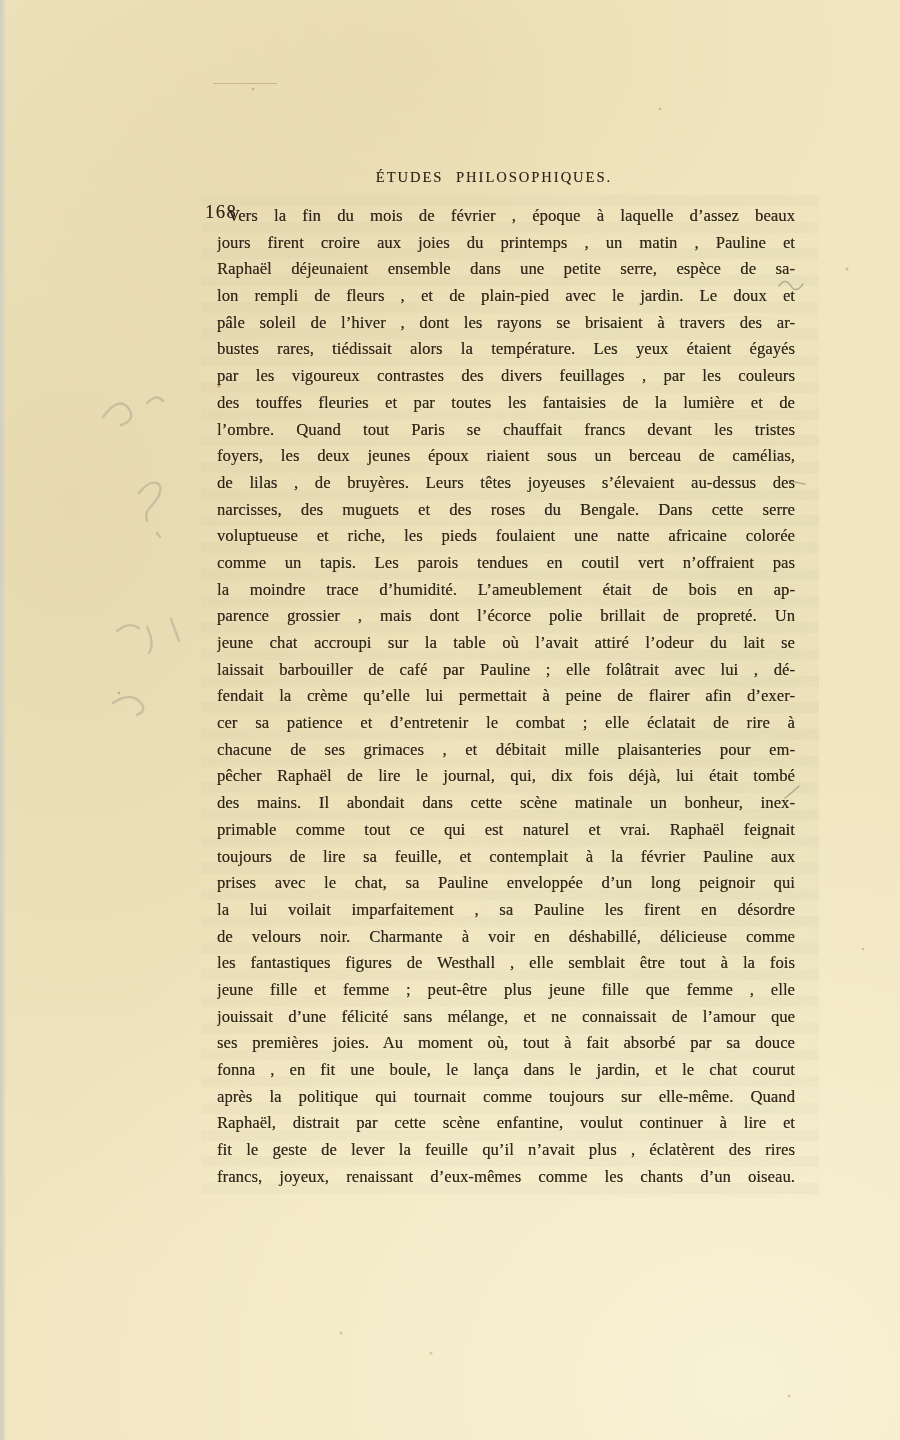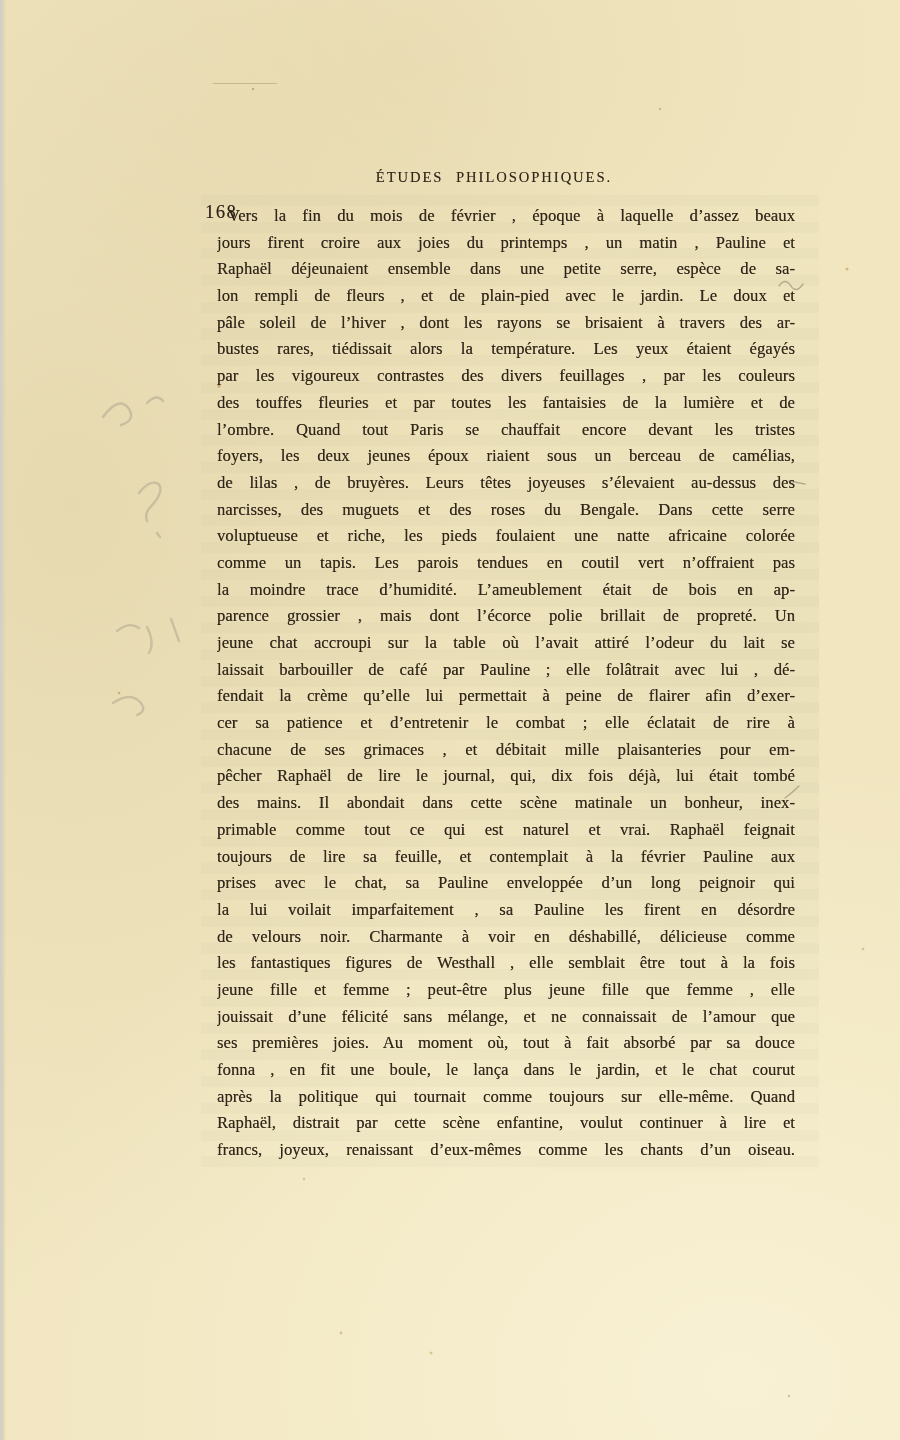--- a/index.html
+++ b/index.html
@@ -155,21 +155,21 @@
 
   <div class="text-block">
       <div class="line indent">Vers la fin du mois de février , époque à laquelle d’assez beaux</div>
       <div class="line">jours firent croire aux joies du printemps , un matin , Pauline et</div>
       <div class="line">Raphaël déjeunaient ensemble dans une petite serre, espèce de sa-</div>
       <div class="line">lon rempli de fleurs , et de plain-pied avec le jardin. Le doux et</div>
       <div class="line">pâle soleil de l’hiver , dont les rayons se brisaient à travers des ar-</div>
       <div class="line">bustes rares, tiédissait alors la température. Les yeux étaient égayés</div>
       <div class="line">par les vigoureux contrastes des divers feuillages , par les couleurs</div>
       <div class="line">des touffes fleuries et par toutes les fantaisies de la lumière et de</div>
-      <div class="line">l’ombre. Quand tout Paris se chauffait encore devant les tristes</div>
+      <div class="line">l’ombre. Quand tout Paris se chauffait francs devant les tristes</div>
       <div class="line">foyers, les deux jeunes époux riaient sous un berceau de camélias,</div>
       <div class="line">de lilas , de bruyères. Leurs têtes joyeuses s’élevaient au-dessus des</div>
       <div class="line">narcisses, des muguets et des roses du Bengale. Dans cette serre</div>
       <div class="line">voluptueuse et riche, les pieds foulaient une natte africaine colorée</div>
       <div class="line">comme un tapis. Les parois tendues en coutil vert n’offraient pas</div>
       <div class="line">la moindre trace d’humidité. L’ameublement était de bois en ap-</div>
       <div class="line">parence grossier , mais dont l’écorce polie brillait de propreté. Un</div>
       <div class="line">jeune chat accroupi sur la table où l’avait attiré l’odeur du lait se</div>
       <div class="line">laissait barbouiller de café par Pauline ; elle folâtrait avec lui , dé-</div>
       <div class="line">fendait la crème qu’elle lui permettait à peine de flairer afin d’exer-</div>
@@ -182,16 +182,17 @@
       <div class="line">prises avec le chat, sa Pauline enveloppée d’un long peignoir qui</div>
       <div class="line">la lui voilait imparfaitement , sa Pauline les firent en désordre</div>
       <div class="line">de velours noir. Charmante à voir en déshabillé, délicieuse comme</div>
       <div class="line">les fantastiques figures de Westhall , elle semblait être tout à la fois</div>
       <div class="line">jeune fille et femme ; peut-être plus jeune fille que femme , elle</div>
       <div class="line">jouissait d’une félicité sans mélange, et ne connaissait de l’amour que</div>
       <div class="line">ses premières joies. Au moment où, tout à fait absorbé par sa douce</div>
       <div class="line">fonna , en fit une boule, le lança dans le jardin, et le chat courut</div>
       <div class="line">après la politique qui tournait comme toujours sur elle-même. Quand</div>
       <div class="line">Raphaël, distrait par cette scène enfantine, voulut continuer à lire et</div>
+      <div class="line">fit le geste de lever la feuille qu’il n’avait plus , éclatèrent des rires</div>
       <div class="line">francs, joyeux, renaissant d’eux-mêmes comme les chants d’un oiseau.</div>
     </div>
 
 </div>
 
 </body></html>

